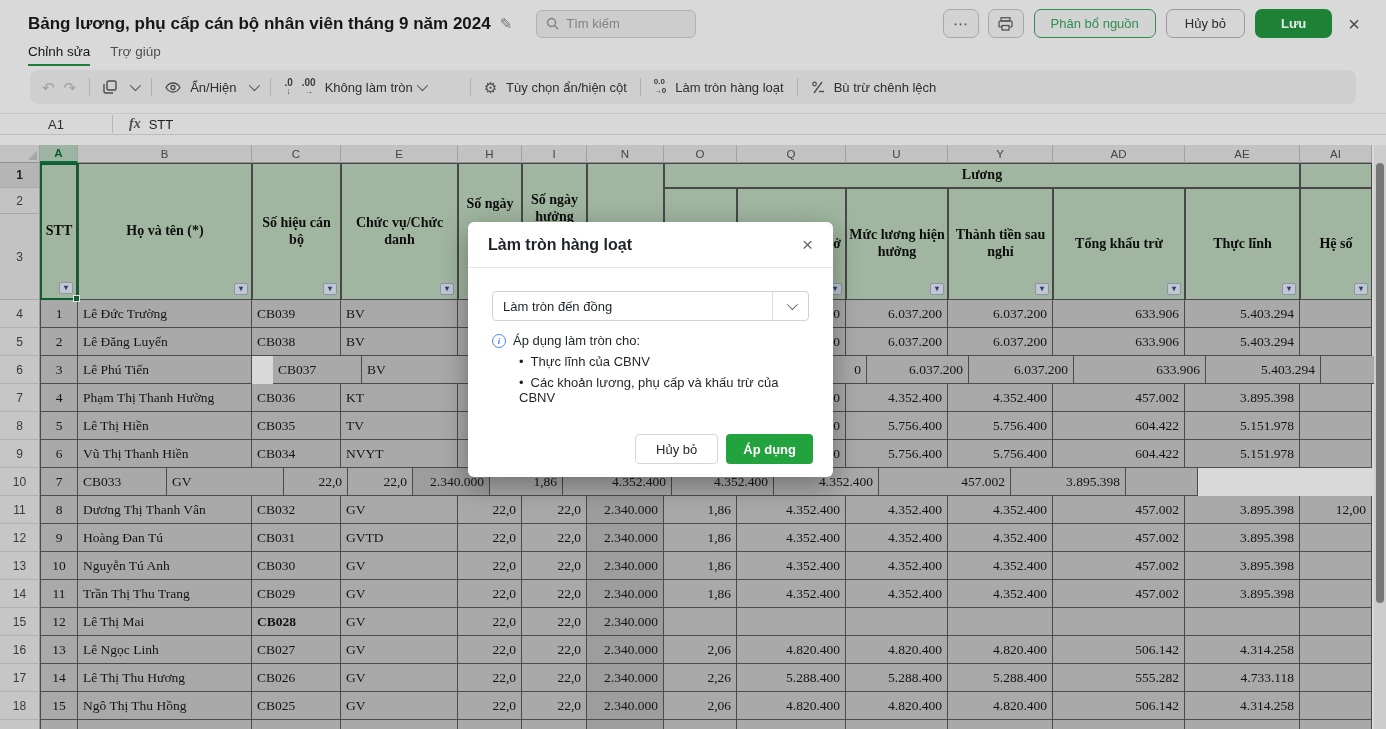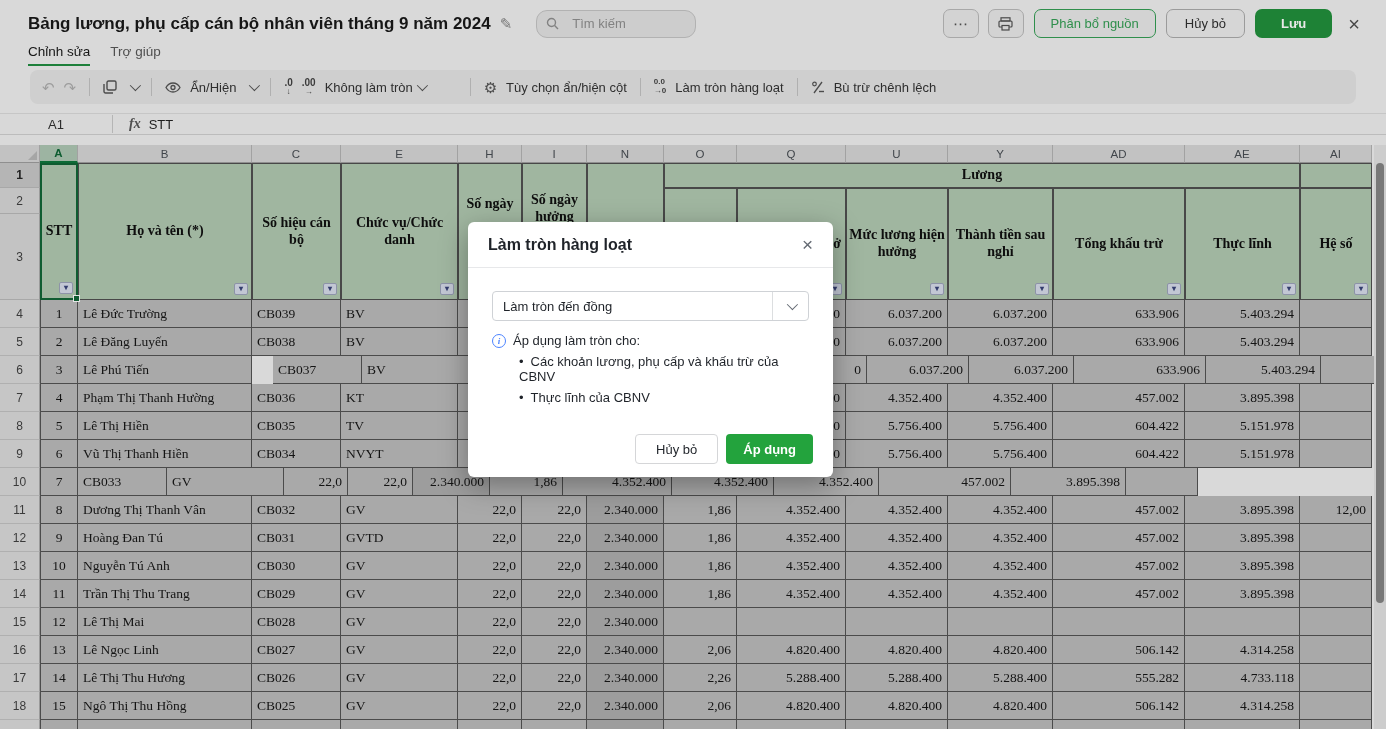--- a/index.html
+++ b/index.html
@@ -5,21 +5,21 @@
   * { margin:0; padding:0; box-sizing:border-box; }
   html,body { background:#9e9e9e; }
   .app { position:relative; width:1386px; height:729px; background:#d9d9d9;
          font-family:"Liberation Sans", sans-serif; overflow:hidden; }
 
   
   .titlebar { display:flex; align-items:center; padding:7px 26px 0 28px; height:40px; }
   .doc-title { font-size:17px; font-weight:bold; color:#161616; white-space:nowrap; }
   .pencil { margin-left:9px; color:#777; font-size:15px; }
   .search { margin-left:24px; width:160px; height:28px; background:#cdcdcd; border:1px solid #b2b2b2;
-            border-radius:11px; display:flex; align-items:center; padding:0 9px; gap:13px;
+            border-radius:6px; display:flex; align-items:center; padding:0 9px; gap:7px;
             color:#828282; font-size:13px; }
   .spacer { flex:1; }
   .iconbtn { width:36px; height:29px; border:1px solid #a8a8a8; background:#d3d3d3; border-radius:7px;
              display:flex; align-items:center; justify-content:center; color:#4a4a4a; margin-left:9px;
              font-size:15px; }
   .btn { height:29px; border-radius:7px; display:flex; align-items:center; justify-content:center;
          font-size:13px; margin-left:10px; white-space:nowrap; }
   .btn-outline-green { padding:0 16px; border:1px solid #2f8f4c; color:#2f8f4c; background:#d3d3d3; }
   .btn-outline { padding:0 18px; border:1px solid #9b9b9b; color:#2b2b2b; background:#d6d6d6; }
   .btn-green { padding:0 26px; background:#1e8236; color:#e8e8e8; font-weight:bold; }
@@ -490,21 +490,21 @@
           <div class="c right" style="width: 102px;">4.352.400</div>
           <div class="c right" style="width: 105px;">4.352.400</div>
           <div class="c right" style="width: 132px;">457.002</div>
           <div class="c right" style="width: 115px;">3.895.398</div>
           <div class="c right" style="width: 72px;"></div>
         </div>
         <div class="r" style="top: 463px;">
           <div class="g">15</div>
           <div class="c center first" style="width: 38px;">12</div>
           <div class="c left" style="width: 174px;">Lê Thị Mai</div>
-          <div class="c left" style="width: 89px;">CB028</div>
+          <div class="c left" style="width: 89px; font-weight: bold;">CB028</div>
           <div class="c left" style="width: 117px;">GV</div>
           <div class="c right" style="width: 64px;">22,0</div>
           <div class="c right" style="width: 65px;">22,0</div>
           <div class="c right coln" style="width: 77px;">2.340.000</div>
           <div class="c right" style="width: 73px;"></div>
           <div class="c right" style="width: 109px;"></div>
           <div class="c right" style="width: 102px;"></div>
           <div class="c right" style="width: 105px;"></div>
           <div class="c right" style="width: 132px;"></div>
           <div class="c right" style="width: 115px;"></div>
@@ -595,22 +595,22 @@
         <span class="mselect-val">Làm tròn đến đồng</span>
         <span class="mselect-caret">
             <span class="mchev"></span>
           </span>
       </div>
       <div class="info-row">
         <span class="info-ic">i</span>
         <span>Áp dụng làm tròn cho:</span>
       </div>
       <div class="bullets">
+        <div>Thực lĩnh của CBNV</div>
         <div>Các khoản lương, phụ cấp và khấu trừ của CBNV</div>
-        <div>Thực lĩnh của CBNV</div>
       </div>
     </div>
     <div class="modal-foot">
       <div class="mbtn mbtn-cancel">Hủy bỏ</div>
       <div class="mbtn mbtn-apply">Áp dụng</div>
     </div>
   </div>
 
 </div>
 

